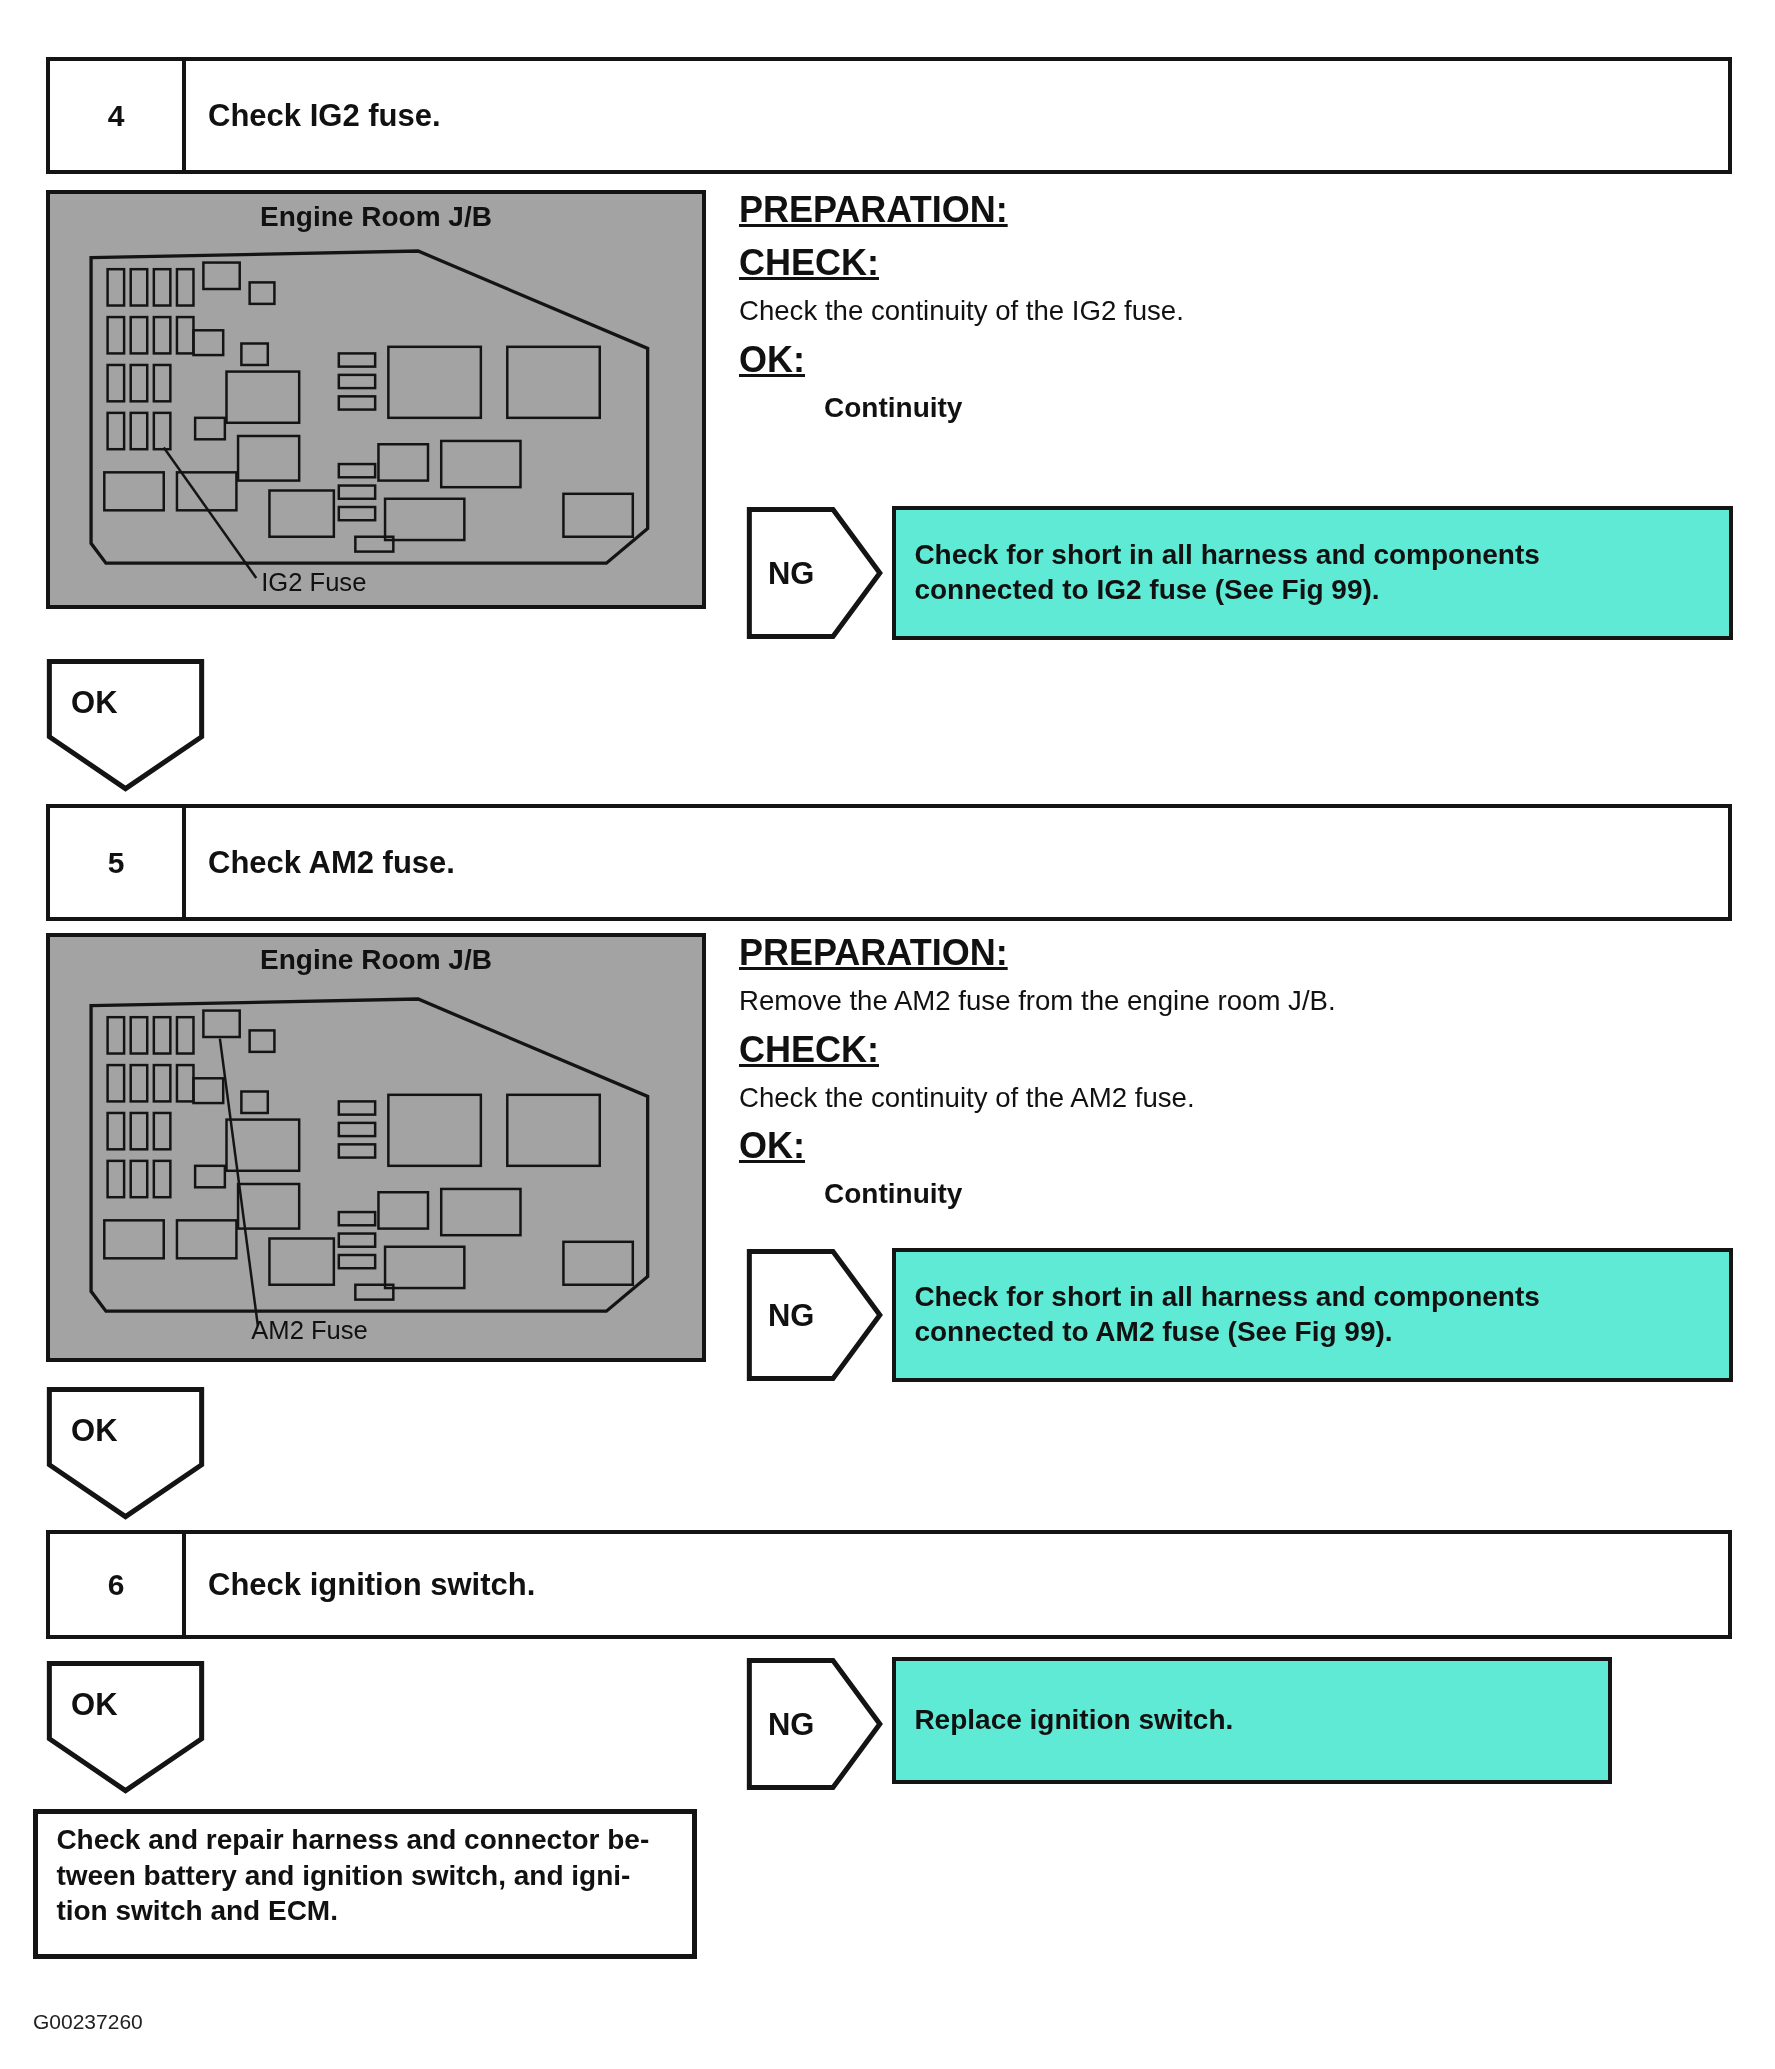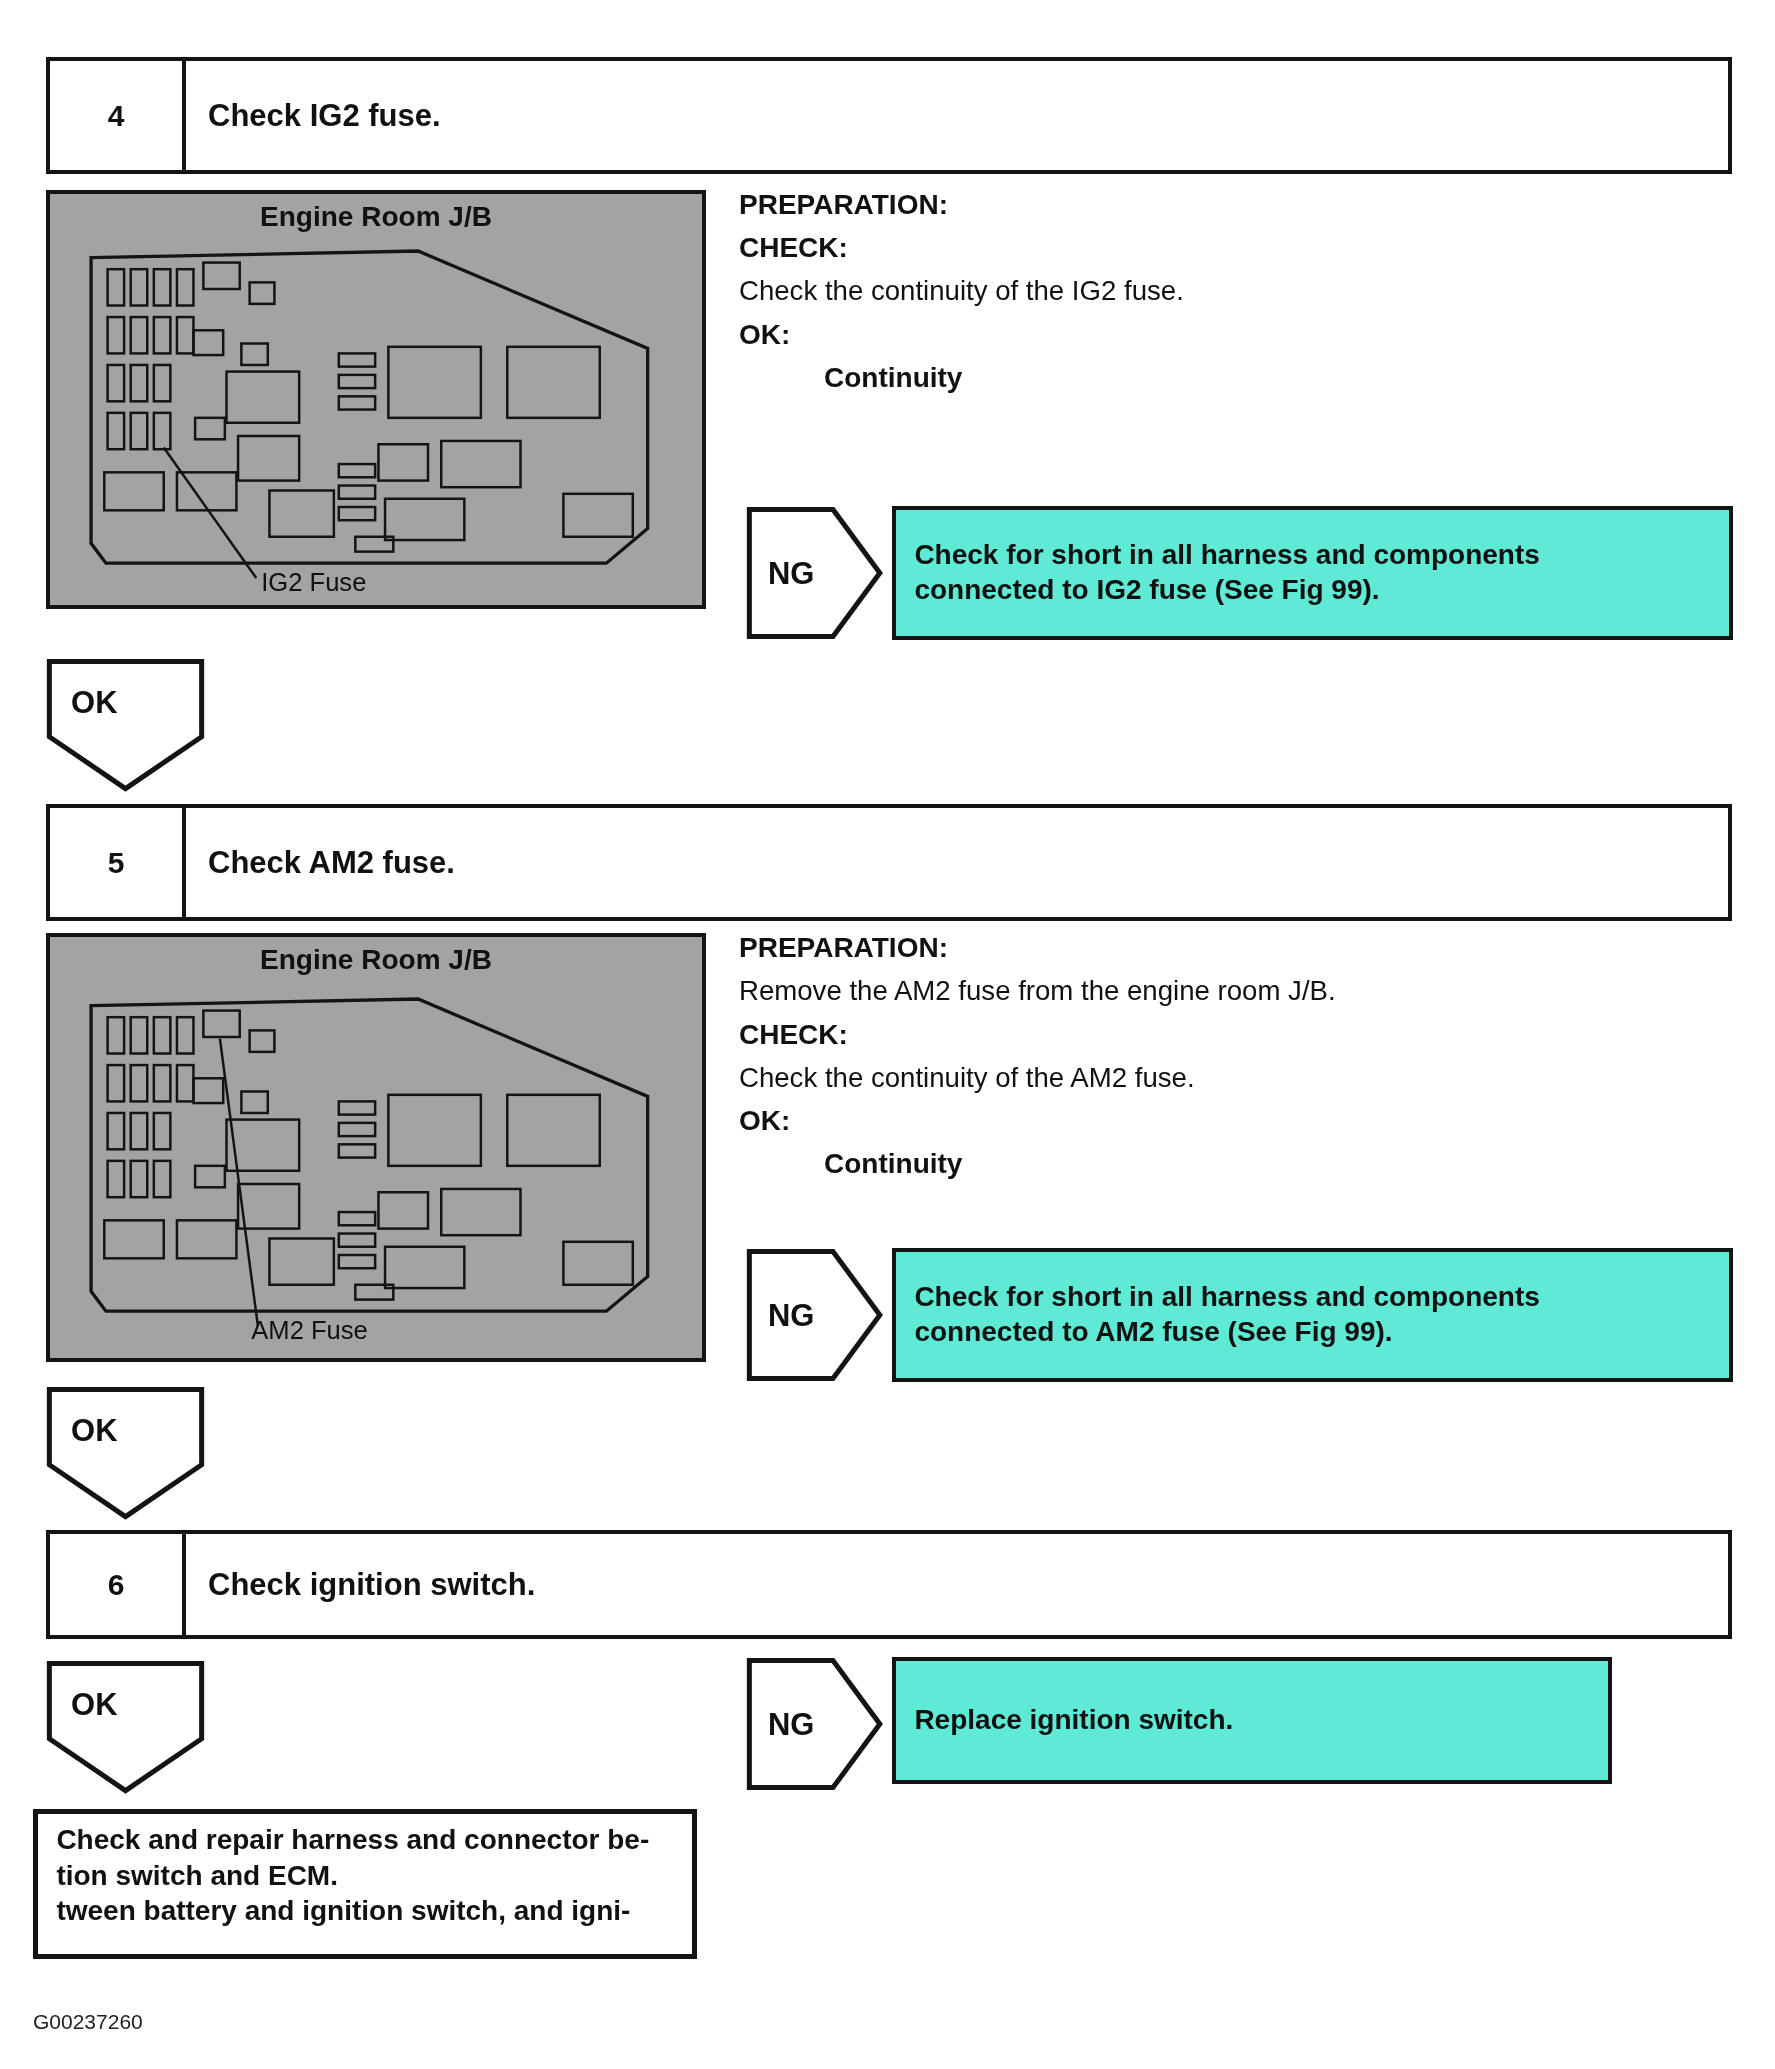--- a/index.html
+++ b/index.html
@@ -5,21 +5,21 @@
   html,body{margin:0;padding:0;}
   body{background:#e9e9e9;}
   .page{position:relative;width:1776px;height:2070px;background:#ffffff;font-family:"Liberation Sans",sans-serif;color:#111;overflow:hidden;}
   .step-header{position:absolute;display:flex;border:4.2px solid #141414;background:#fff;box-sizing:border-box;}
   .step-number-cell{width:132px;border-right:4.2px solid #141414;display:flex;align-items:center;justify-content:center;font-weight:700;font-size:30px;}
   .step-title-cell{flex:1;display:flex;align-items:center;padding-left:22px;font-weight:700;font-size:31px;}
   .figure-box{position:absolute;border:4.2px solid #141414;background:#a3a3a3;box-sizing:border-box;}
   .figure-title{position:absolute;left:0;right:0;top:6.7px;text-align:center;font-weight:700;font-size:28px;}
   .panel-svg{position:absolute;left:13.4px;top:37px;}
   .instructions{position:absolute;width:1010px;}
-  .section-heading{font-weight:700;font-size:28px;margin-bottom:11px;}
+  .section-heading{font-weight:700;font-size:36px;text-decoration:underline;margin-bottom:11px;}
   .section-text{font-size:27.6px;margin-bottom:11.7px;}
   .ok-value{font-weight:700;font-size:28px;margin-left:85px;margin-top:4.2px;}
   .connector{position:absolute;}
   .shape-label{font-weight:700;font-size:37px;fill:#111;font-family:"Liberation Sans",sans-serif;}
   .svg-fuse-label{font-size:31px;fill:#111;font-family:"Liberation Sans",sans-serif;}
   .ng-box{position:absolute;border:4.2px solid #141414;display:flex;align-items:center;background:#5eead4;box-sizing:border-box;}
   .ng-box-text{padding:0 18.4px;font-weight:700;font-size:28px;line-height:1.24;}
   .final-box{position:absolute;border:5px solid #141414;padding:8.3px 16.7px 10px 18.4px;font-weight:700;font-size:28px;line-height:1.27;background:#fff;box-sizing:border-box;}
   .footer-code{position:absolute;font-size:21px;color:#222;}
 </style>
@@ -210,20 +210,20 @@
     </svg>
   </div>
   <div class="ng-box" style="left:892px;top:1657px;width:720px;height:127px;">
     <div class="ng-box-text">
       <div>Replace ignition switch.</div>
     </div>
   </div>
 
   <div class="final-box" style="left:33px;top:1809px;width:664px;height:150px;">
     <div>Check and repair harness and connector be-</div>
+    <div>tween battery and ignition switch, and igni-</div>
     <div>tion switch and ECM.</div>
-    <div>tween battery and ignition switch, and igni-</div>
   </div>
 
   <div class="footer-code" style="left:33px;top:2010px;">G00237260</div>
 
 </div>
 
 
 </body></html>

